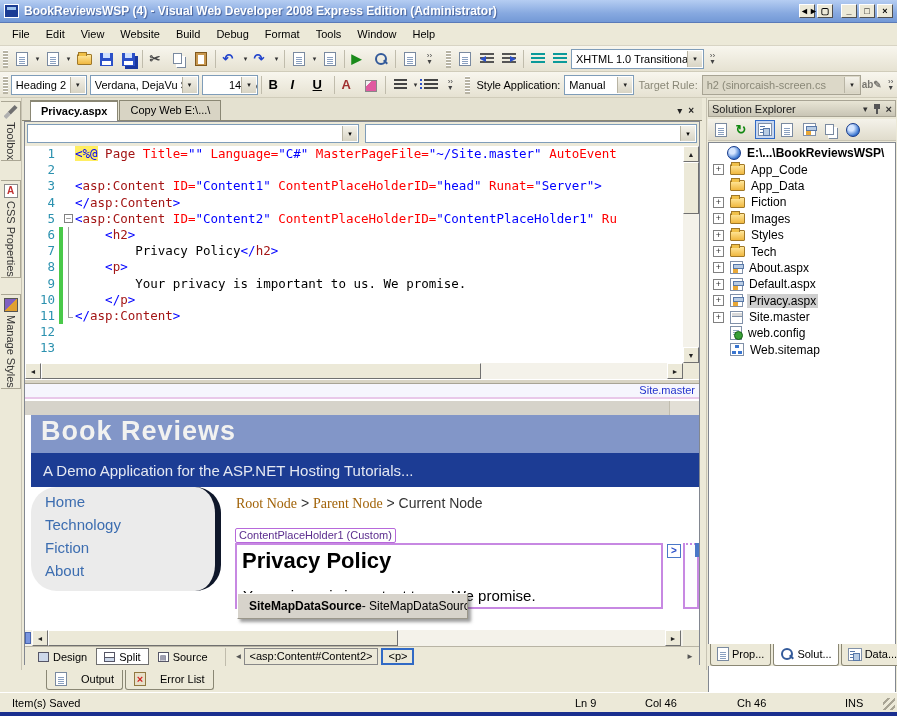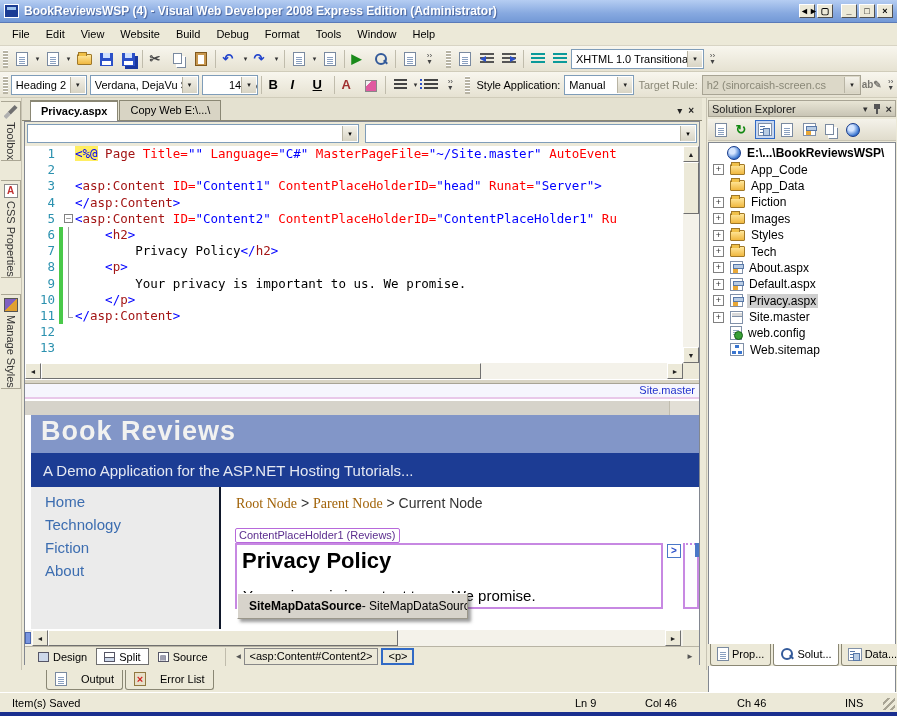--- a/index.html
+++ b/index.html
@@ -127,21 +127,21 @@
   #splitgrip{position:absolute;left:0;top:257px;width:674px;height:5px;background:#d8d4c4;border-top:1px solid #fff;border-bottom:1px solid #a8a494;}
 
   
   #sitemaster-row{position:absolute;left:0;top:262px;width:674px;height:15px;background:#f6f6fd;border-bottom:2px solid #e9c9e9;text-align:right;padding-right:4px;color:#2233cc;font-size:11px;}
   #design{position:absolute;left:0;top:279px;width:674px;height:229px;background:#fff;overflow:hidden;}
   #design-gray{position:absolute;left:0;top:0;width:674px;height:14px;background:#d6d3ca;}
   #design-right-gray{position:absolute;left:644px;top:0;width:30px;height:229px;background:#e2dfd6;border-left:1px solid #c0bcae;}
   #banner1{position:absolute;left:6px;top:14px;width:668px;height:38px;background:#8296c8;color:#f2f2f0;font-weight:bold;font-size:27px;padding:1px 0 0 10px;letter-spacing:1px;}
   #banner2{position:absolute;left:6px;top:52px;width:668px;height:34px;background:#1c3c94;color:#e4e8f2;font-size:15px;display:flex;align-items:center;padding-left:12px;}
   #dcontent{position:absolute;left:6px;top:86px;width:668px;height:143px;}
-  #dnav{position:absolute;left:0;top:0;width:190px;height:142px;background:#ebebeb;border-right:2px solid #0f172a;}
+  #dnav{position:absolute;left:0;top:0;width:190px;height:104px;background:#ebebeb;border-right:6px solid #0f172a;border-radius:26px;}
   .dnav-link{color:#3c6db0;font-size:15px;margin:6px 0 0 14px;}
   #dmain{position:absolute;left:191px;top:0;right:0;height:143px;background:#fff;}
   #breadcrumb{margin:8px 0 0 14px;font-size:14px;color:#333;}
   #breadcrumb .bc-link{color:#a16207;font-family:Liberation Serif, serif;}
   #cph-label{position:absolute;left:13px;top:41px;border:1px solid #b769db;background:#fff;color:#5b2d8e;font-size:11px;padding:0 3px 1px;border-radius:2px;}
   #cph-box{position:absolute;left:13px;top:56px;width:428px;height:66px;border:2px solid #c788e2;background:#fff;}
   #design-h2{font-family:"Liberation Sans",sans-serif;font-weight:bold;font-size:22px;color:#000;margin:3px 0 0 5px;}
   #design-p{font-size:15px;color:#000;margin:13px 0 0 6px;}
   #smart-tag{position:absolute;left:445px;top:57px;width:14px;height:14px;border:1px solid #4a78c8;background:#fff;color:#2b50c8;font-size:10px;line-height:12px;text-align:center;font-weight:bold;}
   #cph-frag{position:absolute;left:461px;top:56px;width:16px;height:66px;border:2px solid #c788e2;background:#fdfdff;border-top-style:dotted;}
@@ -460,21 +460,21 @@
       <div id="banner2">A Demo Application for the ASP.NET Hosting Tutorials...</div>
       <div id="dcontent">
         <div id="dnav">
             <div class="dnav-link">Home</div>
             <div class="dnav-link">Technology</div>
             <div class="dnav-link">Fiction</div>
             <div class="dnav-link">About</div>
           </div>
         <div id="dmain">
           <div id="breadcrumb"><span class="bc-link">Root Node</span><span> &gt; </span><span class="bc-link">Parent Node</span><span> &gt; </span><span>Current Node</span></div>
-          <div id="cph-label">ContentPlaceHolder1 (Reviews)</div>
+          <div id="cph-label">ContentPlaceHolder1 (Custom)</div>
           <div id="cph-box">
             <div id="design-h2">Privacy Policy</div>
             <div id="design-p">Your privacy is important to us. We promise.</div>
           </div>
           <div id="smart-tag">&gt;</div>
           <div id="cph-frag"></div>
           <div id="smds-box">
             <b>SiteMapDataSource</b>
               <span> - SiteMapDataSource1</span>
           </div>

